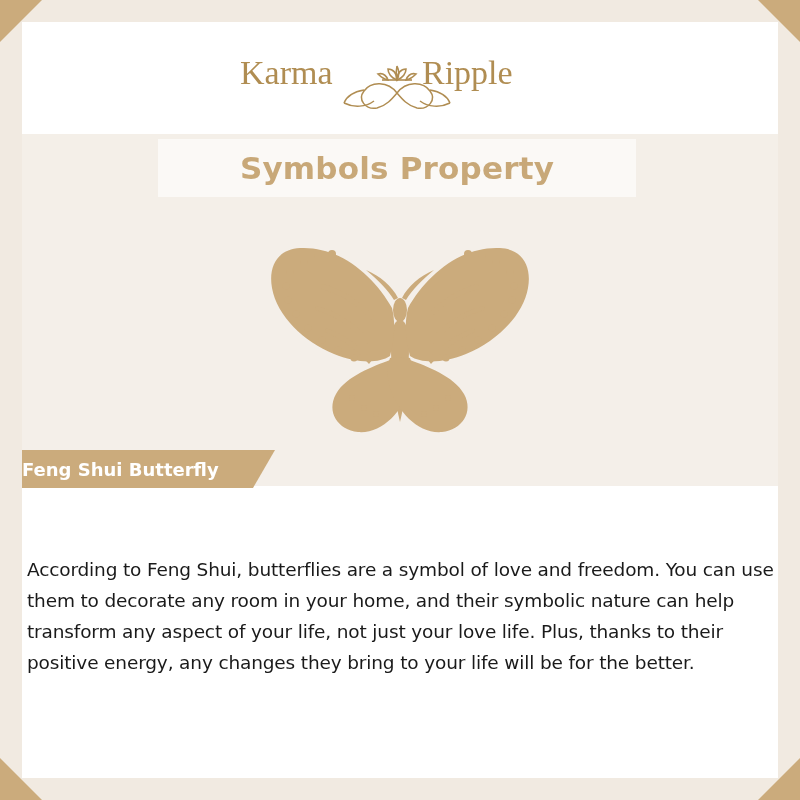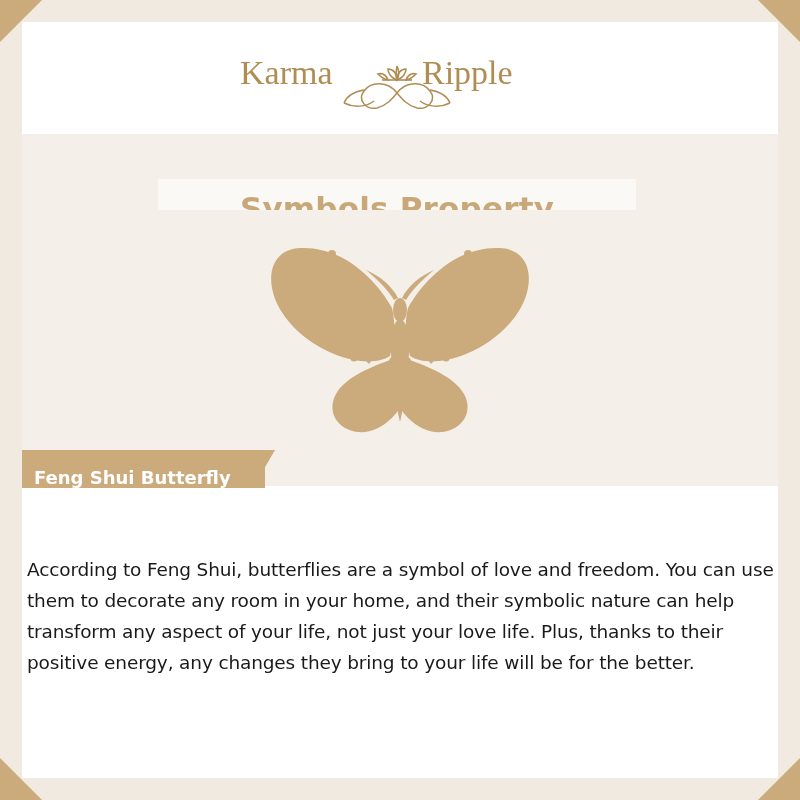--- a/index.html
+++ b/index.html
@@ -86,21 +86,20 @@
   .title-inner {
     position: absolute;
     left: 136px;
     top: 117px;
     width: 478px;
     height: 58px;
     background: #fbf9f6;
     display: flex;
     align-items: center;
     justify-content: center;
-    margin-top: 40px;
   }
   .title-text {
     font-size: 31px;
     font-weight: bold;
     color: #c8a878;
     letter-spacing: 0.2px;
     font-family: "DejaVu Sans", sans-serif;
   }
 
   
@@ -124,22 +123,21 @@
   }
 
   
   .ribbon {
     position: absolute;
     left: 0;
     top: 428px;
     height: 38px;
     background: #cbab7c;
     display: flex;
-    align-items: flex-end;
-    padding-left: 12px;
+    align-items: center;
     padding-right: 34px;
   }
   .ribbon-text {
     color: #ffffff;
     font-size: 18px;
     font-weight: bold;
     font-family: "DejaVu Sans", sans-serif;
     white-space: nowrap;
   }
   .ribbon-notch {

